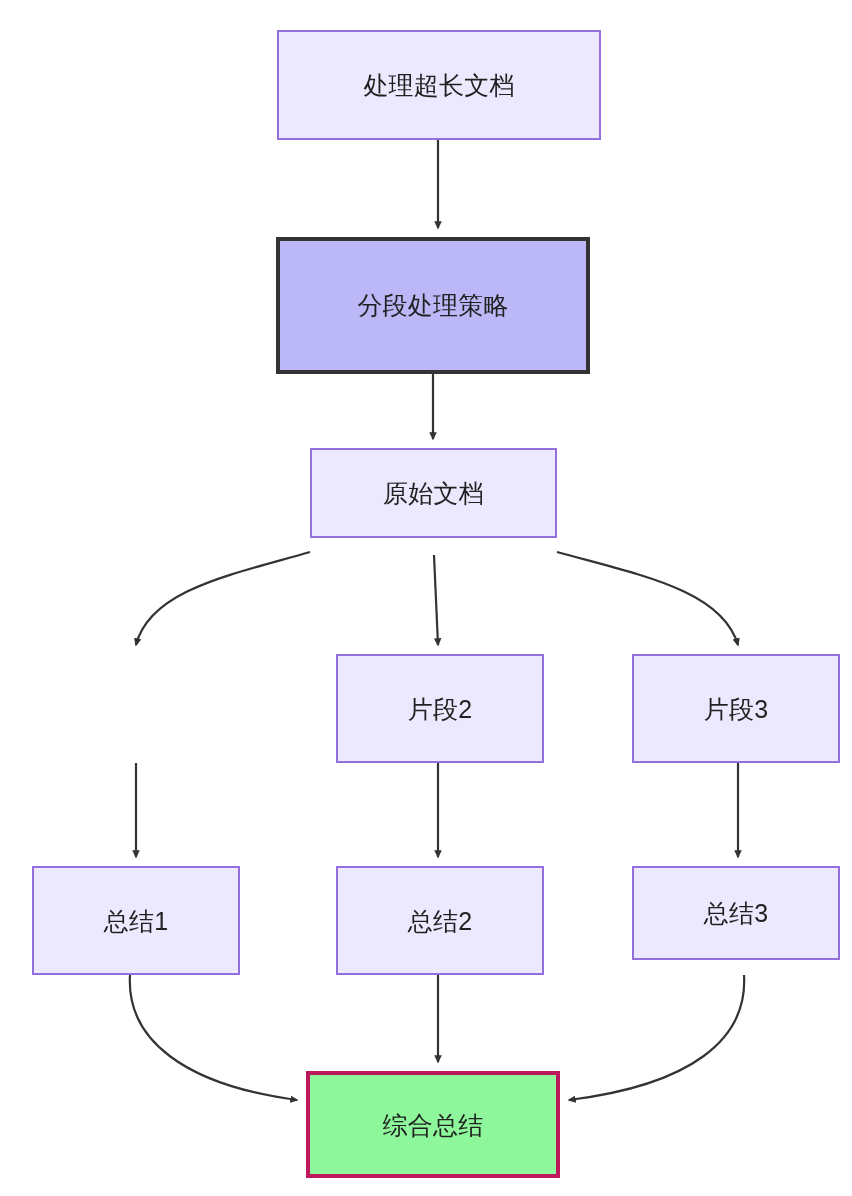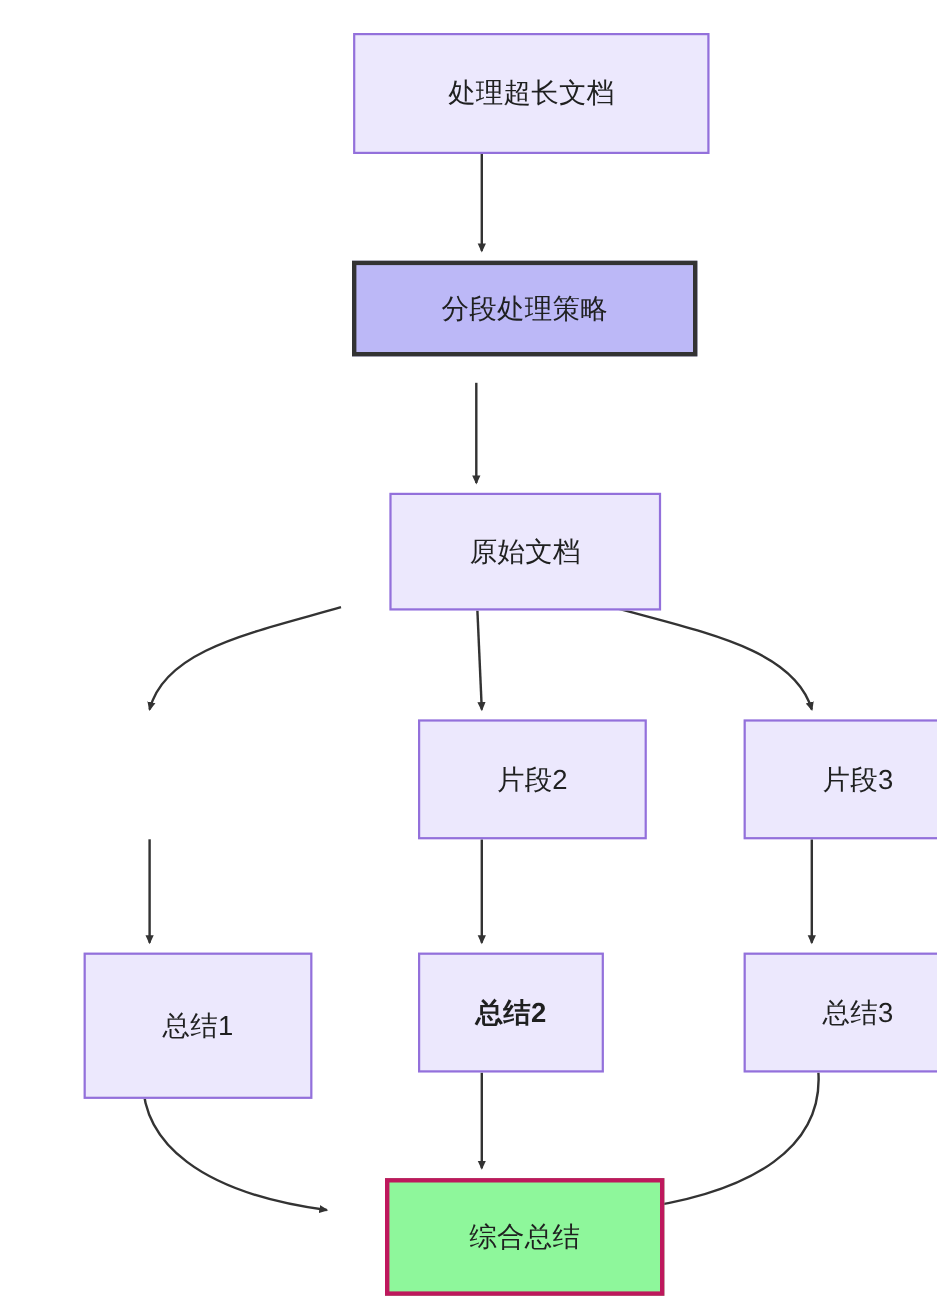--- a/index.html
+++ b/index.html
@@ -28,21 +28,20 @@
     height: 1196px;
     pointer-events: none;
   }
   .node {
     position: absolute;
     box-sizing: border-box;
     display: flex;
     align-items: center;
     justify-content: center;
     text-align: center;
-    margin-left: 44px;
   }
   .node-label {
     font-size: 25px;
     line-height: 1.2;
     color: #1f2020;
     letter-spacing: 0.2px;
     white-space: nowrap;
   }
   
   .node.style-default {
@@ -55,28 +54,28 @@
     border: 4px solid #333333;
   }
   
   .node.style-result {
     background: #8ef79b;
     border: 4px solid #be185d;
   }
 
   
   #node-doc        { left: 277px; top: 30px;   width: 324px; height: 110px; }
-  #node-strategy   { left: 276px; top: 237px;  width: 314px; height: 87px; }
-  #node-source     { left: 310px; top: 448px;  width: 247px; height: 107px; }
+  #node-strategy   { left: 276px; top: 237px;  width: 314px; height: 137px; font-family: Liberation Serif, serif; }
+  #node-source     { left: 310px; top: 448px;  width: 247px; height: 90px; }
   #node-chunk-1    { left: 32px;  top: 654px;  width: 208px; height: 109px; }
   #node-chunk-2    { left: 336px; top: 654px;  width: 208px; height: 109px; }
   #node-chunk-3    { left: 632px; top: 654px;  width: 208px; height: 109px; align-items: center; }
-  #node-summary-1  { left: 32px;  top: 866px;  width: 208px; height: 133px; }
-  #node-summary-2  { left: 336px; top: 866px;  width: 169px; height: 109px; font-weight: bold; }
-  #node-summary-3  { left: 632px; top: 866px;  width: 208px; height: 109px; }
+  #node-summary-1  { left: 32px;  top: 866px;  width: 208px; height: 109px; }
+  #node-summary-2  { left: 336px; top: 866px;  width: 208px; height: 109px; }
+  #node-summary-3  { left: 632px; top: 866px;  width: 208px; height: 94px; }
   #node-final      { left: 306px; top: 1071px; width: 254px; height: 107px; }
 </style>
 </head>
 <body>
 
 <div id="flow-root">
 
   <svg class="edges-layer" viewBox="0 0 852 1196" width="852" height="1196" xmlns="http://www.w3.org/2000/svg">
     <defs>
       <marker id="arrow" viewBox="0 0 12 12" refX="9" refY="6" markerWidth="9" markerHeight="9" orient="auto-start-reverse" markerUnits="userSpaceOnUse">

